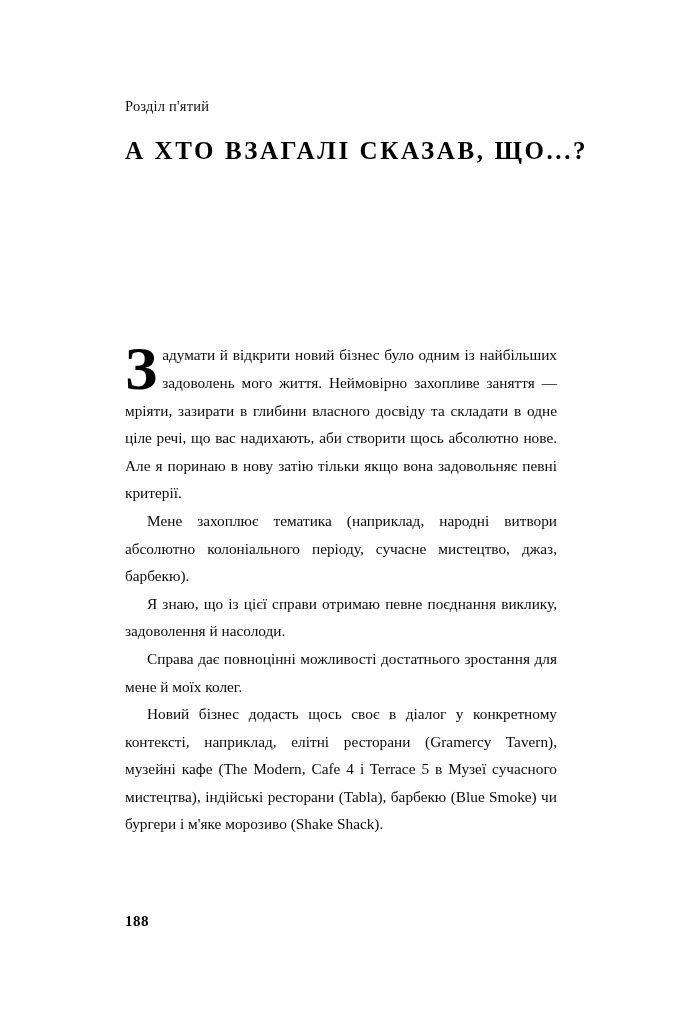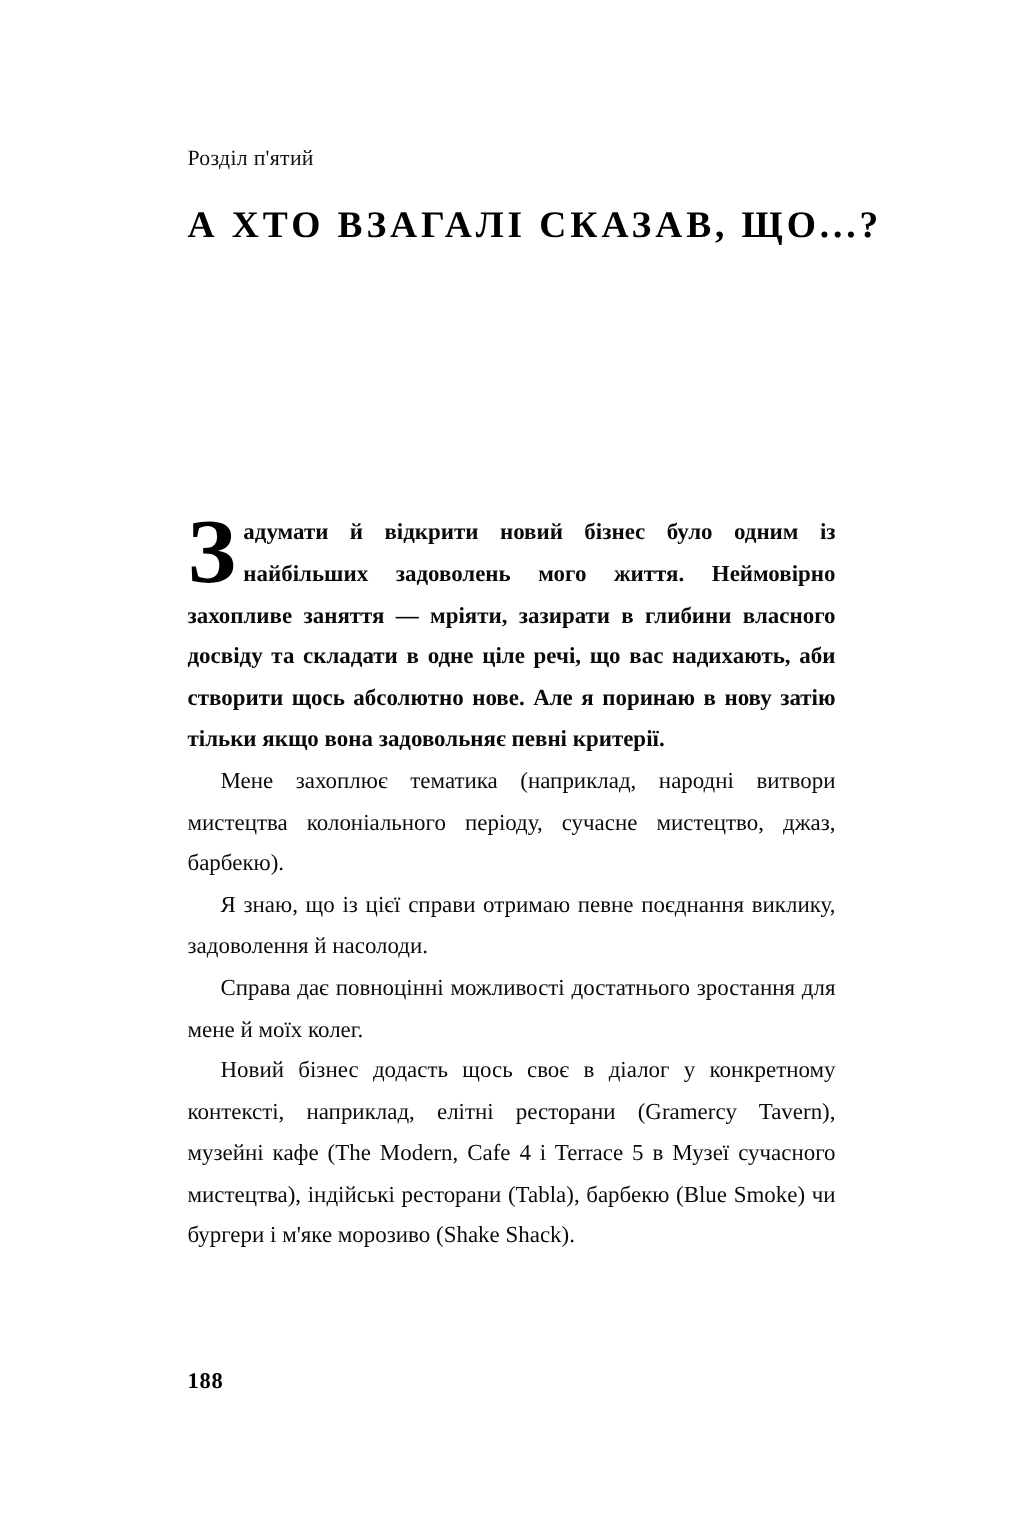--- a/index.html
+++ b/index.html
@@ -63,21 +63,20 @@
     margin: 2px 5px 0 0;
     color: #000000;
   }
   p.para {
     margin: 0;
     text-indent: 22px;
     text-align: justify;
   }
   p.para.first {
     text-indent: 0;
-    font-weight: bold;
   }
   p.gap {
     margin-top: 21px;
   }
   .folio {
     position: absolute;
     left: 125px;
     top: 913px;
     font-family: "Liberation Serif", serif;
     font-weight: bold;
@@ -97,21 +96,21 @@
 
     <div class="chapter-title">А ХТО ВЗАГАЛІ СКАЗАВ, ЩО...?</div>
 
     <div class="body-block">
 
       <div class="dropcap-para">
         <span class="dropcap">З</span>
         <p class="para first">адумати й відкрити новий бізнес було одним із найбільших задоволень мого життя. Неймовірно захопливе заняття — мріяти, зазирати в глибини власного досвіду та складати в одне ціле речі, що вас надихають, аби створити щось абсолютно нове. Але я поринаю в нову затію тільки якщо вона задовольняє певні критерії.</p>
       </div>
 
-      <p class="para">Мене захоплює тематика (наприклад, народні витвори мистецтва колоніального періоду, сучасне мистецтво, джаз, барбекю).</p>
+      <p class="para">Мене захоплює тематика (наприклад, народні витвори абсолютно колоніального періоду, сучасне мистецтво, джаз, барбекю).</p>
 
       <p class="para">Я знаю, що із цієї справи отримаю певне поєднання виклику, задоволення й насолоди.</p>
 
       <p class="para">Справа дає повноцінні можливості достатнього зростання для мене й моїх колег.</p>
 
       <p class="para">Новий бізнес додасть щось своє в діалог у конкретному контексті, наприклад, елітні ресторани (Gramercy Tavern), музейні кафе (The Modern, Cafe 4 i Terrace 5 в Музеї сучасного мистецтва), індійські ресторани (Tabla), барбекю (Blue Smoke) чи бургери і м'яке морозиво (Shake Shack).</p>
 
 
 
     </div>

